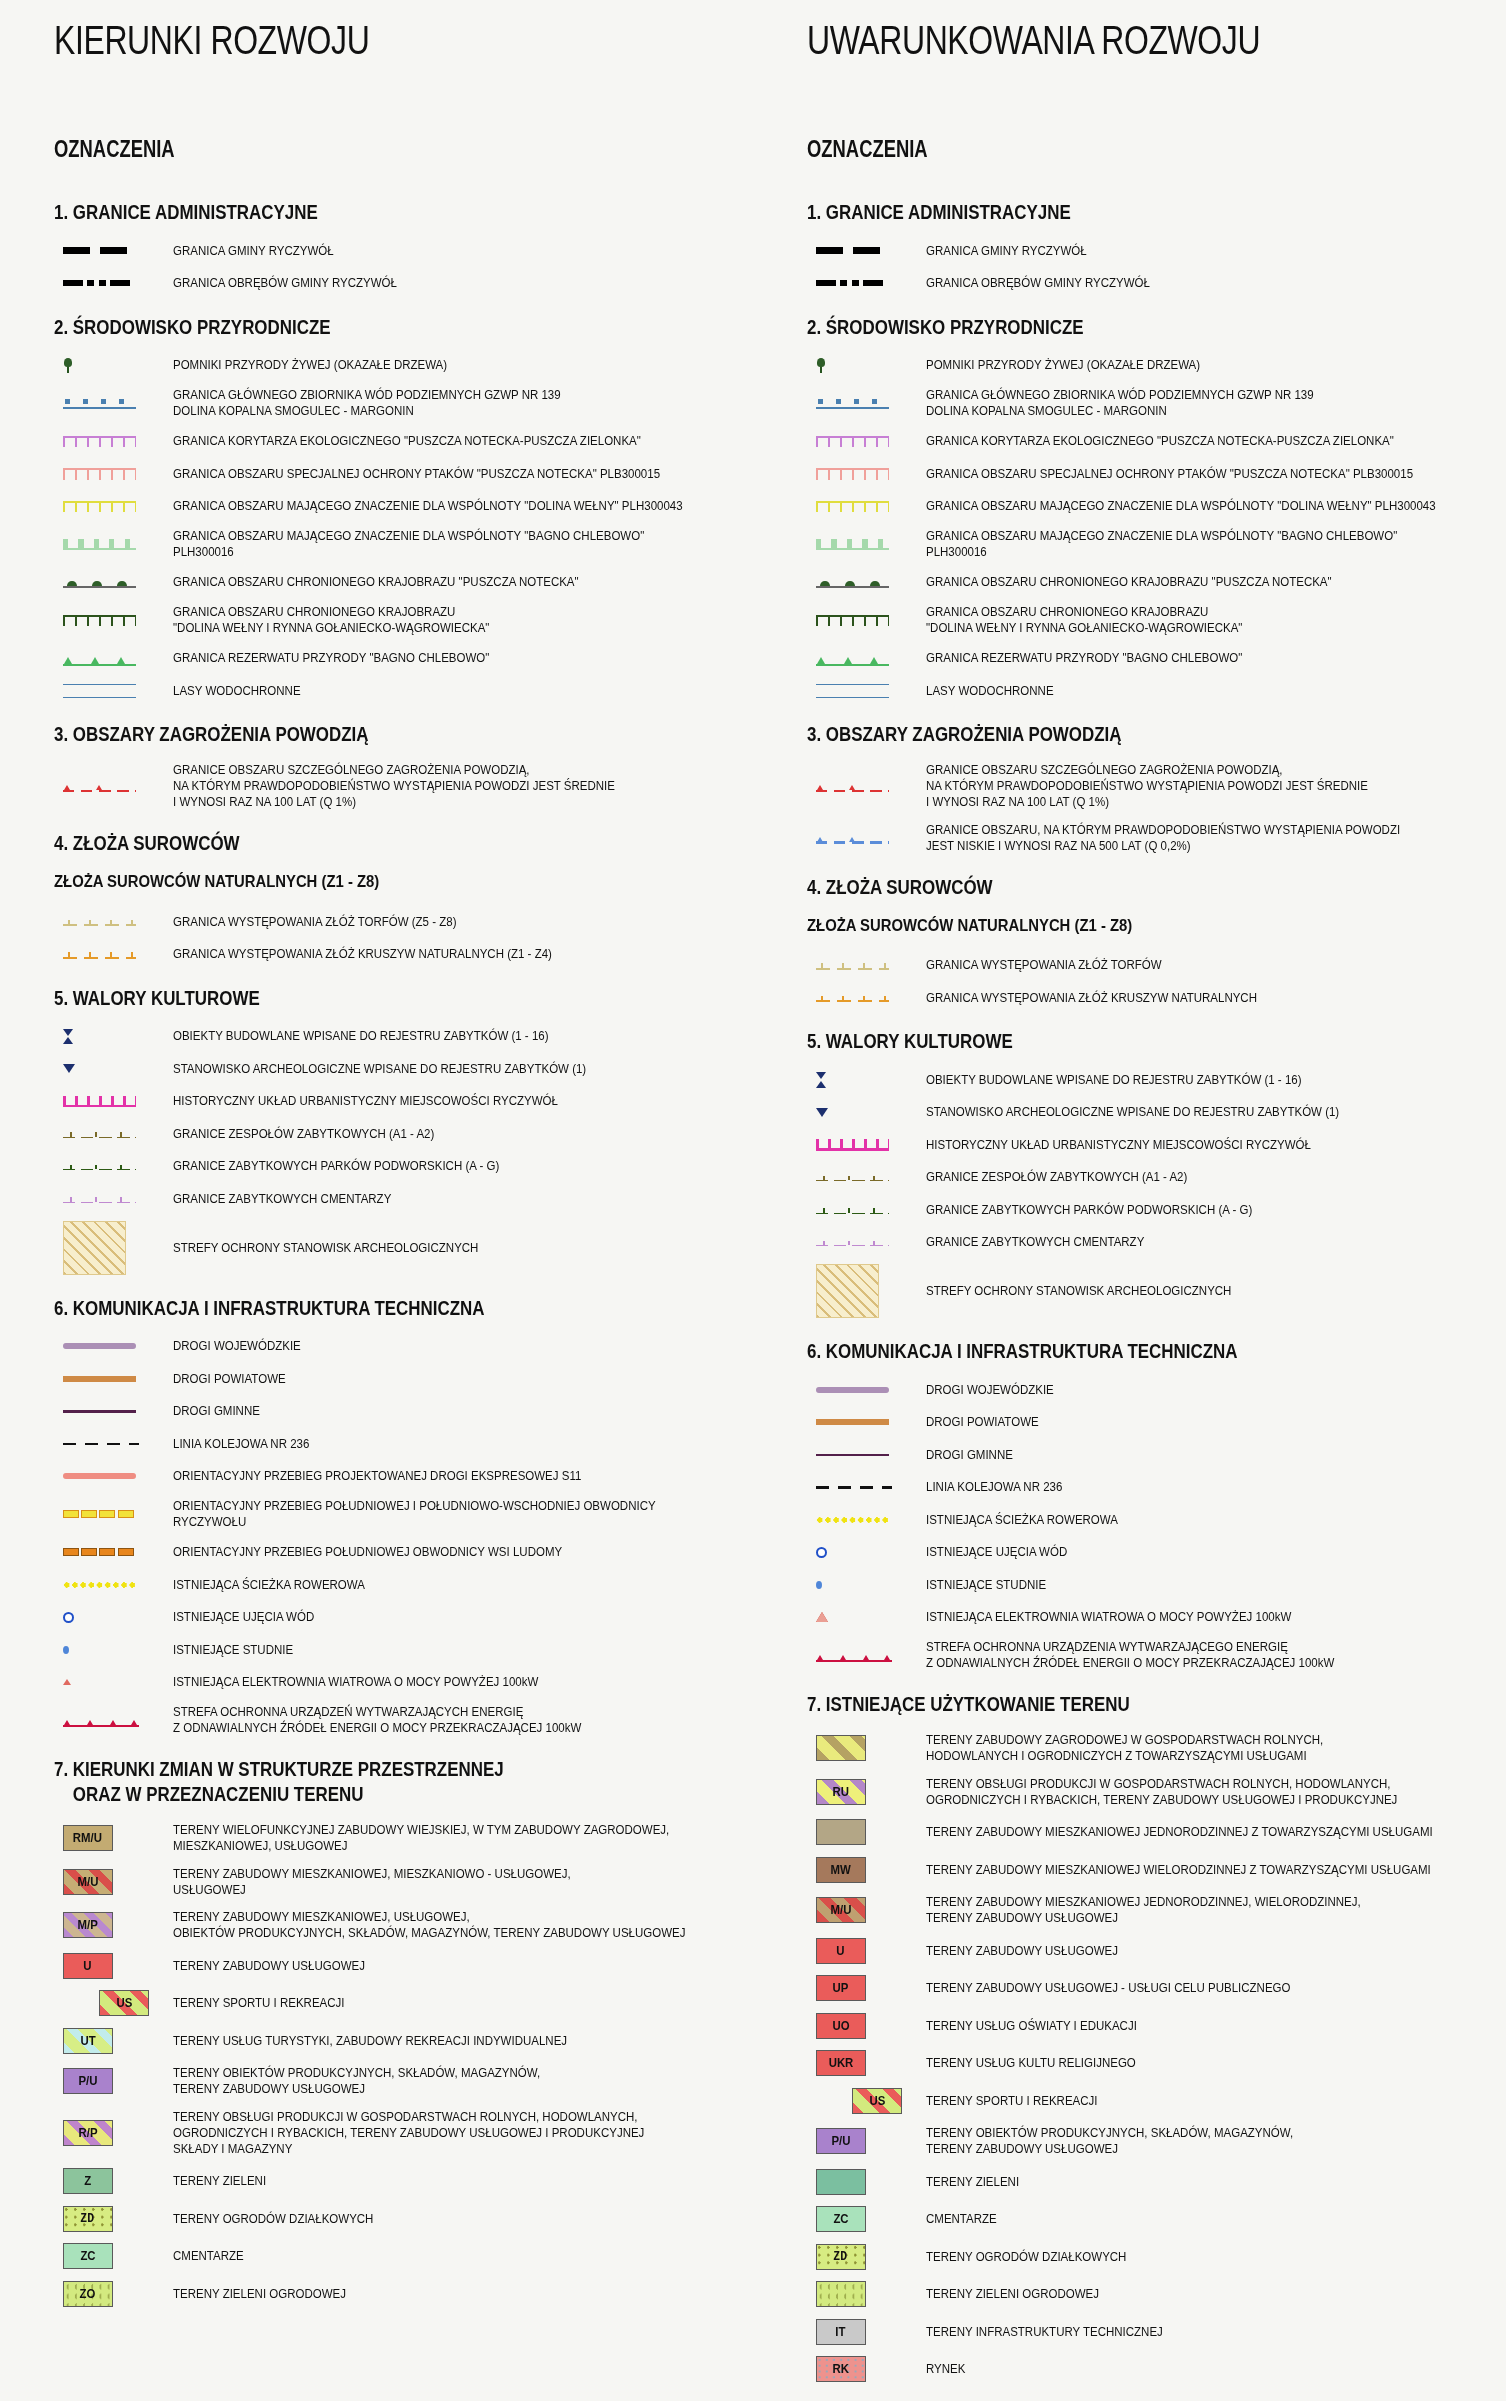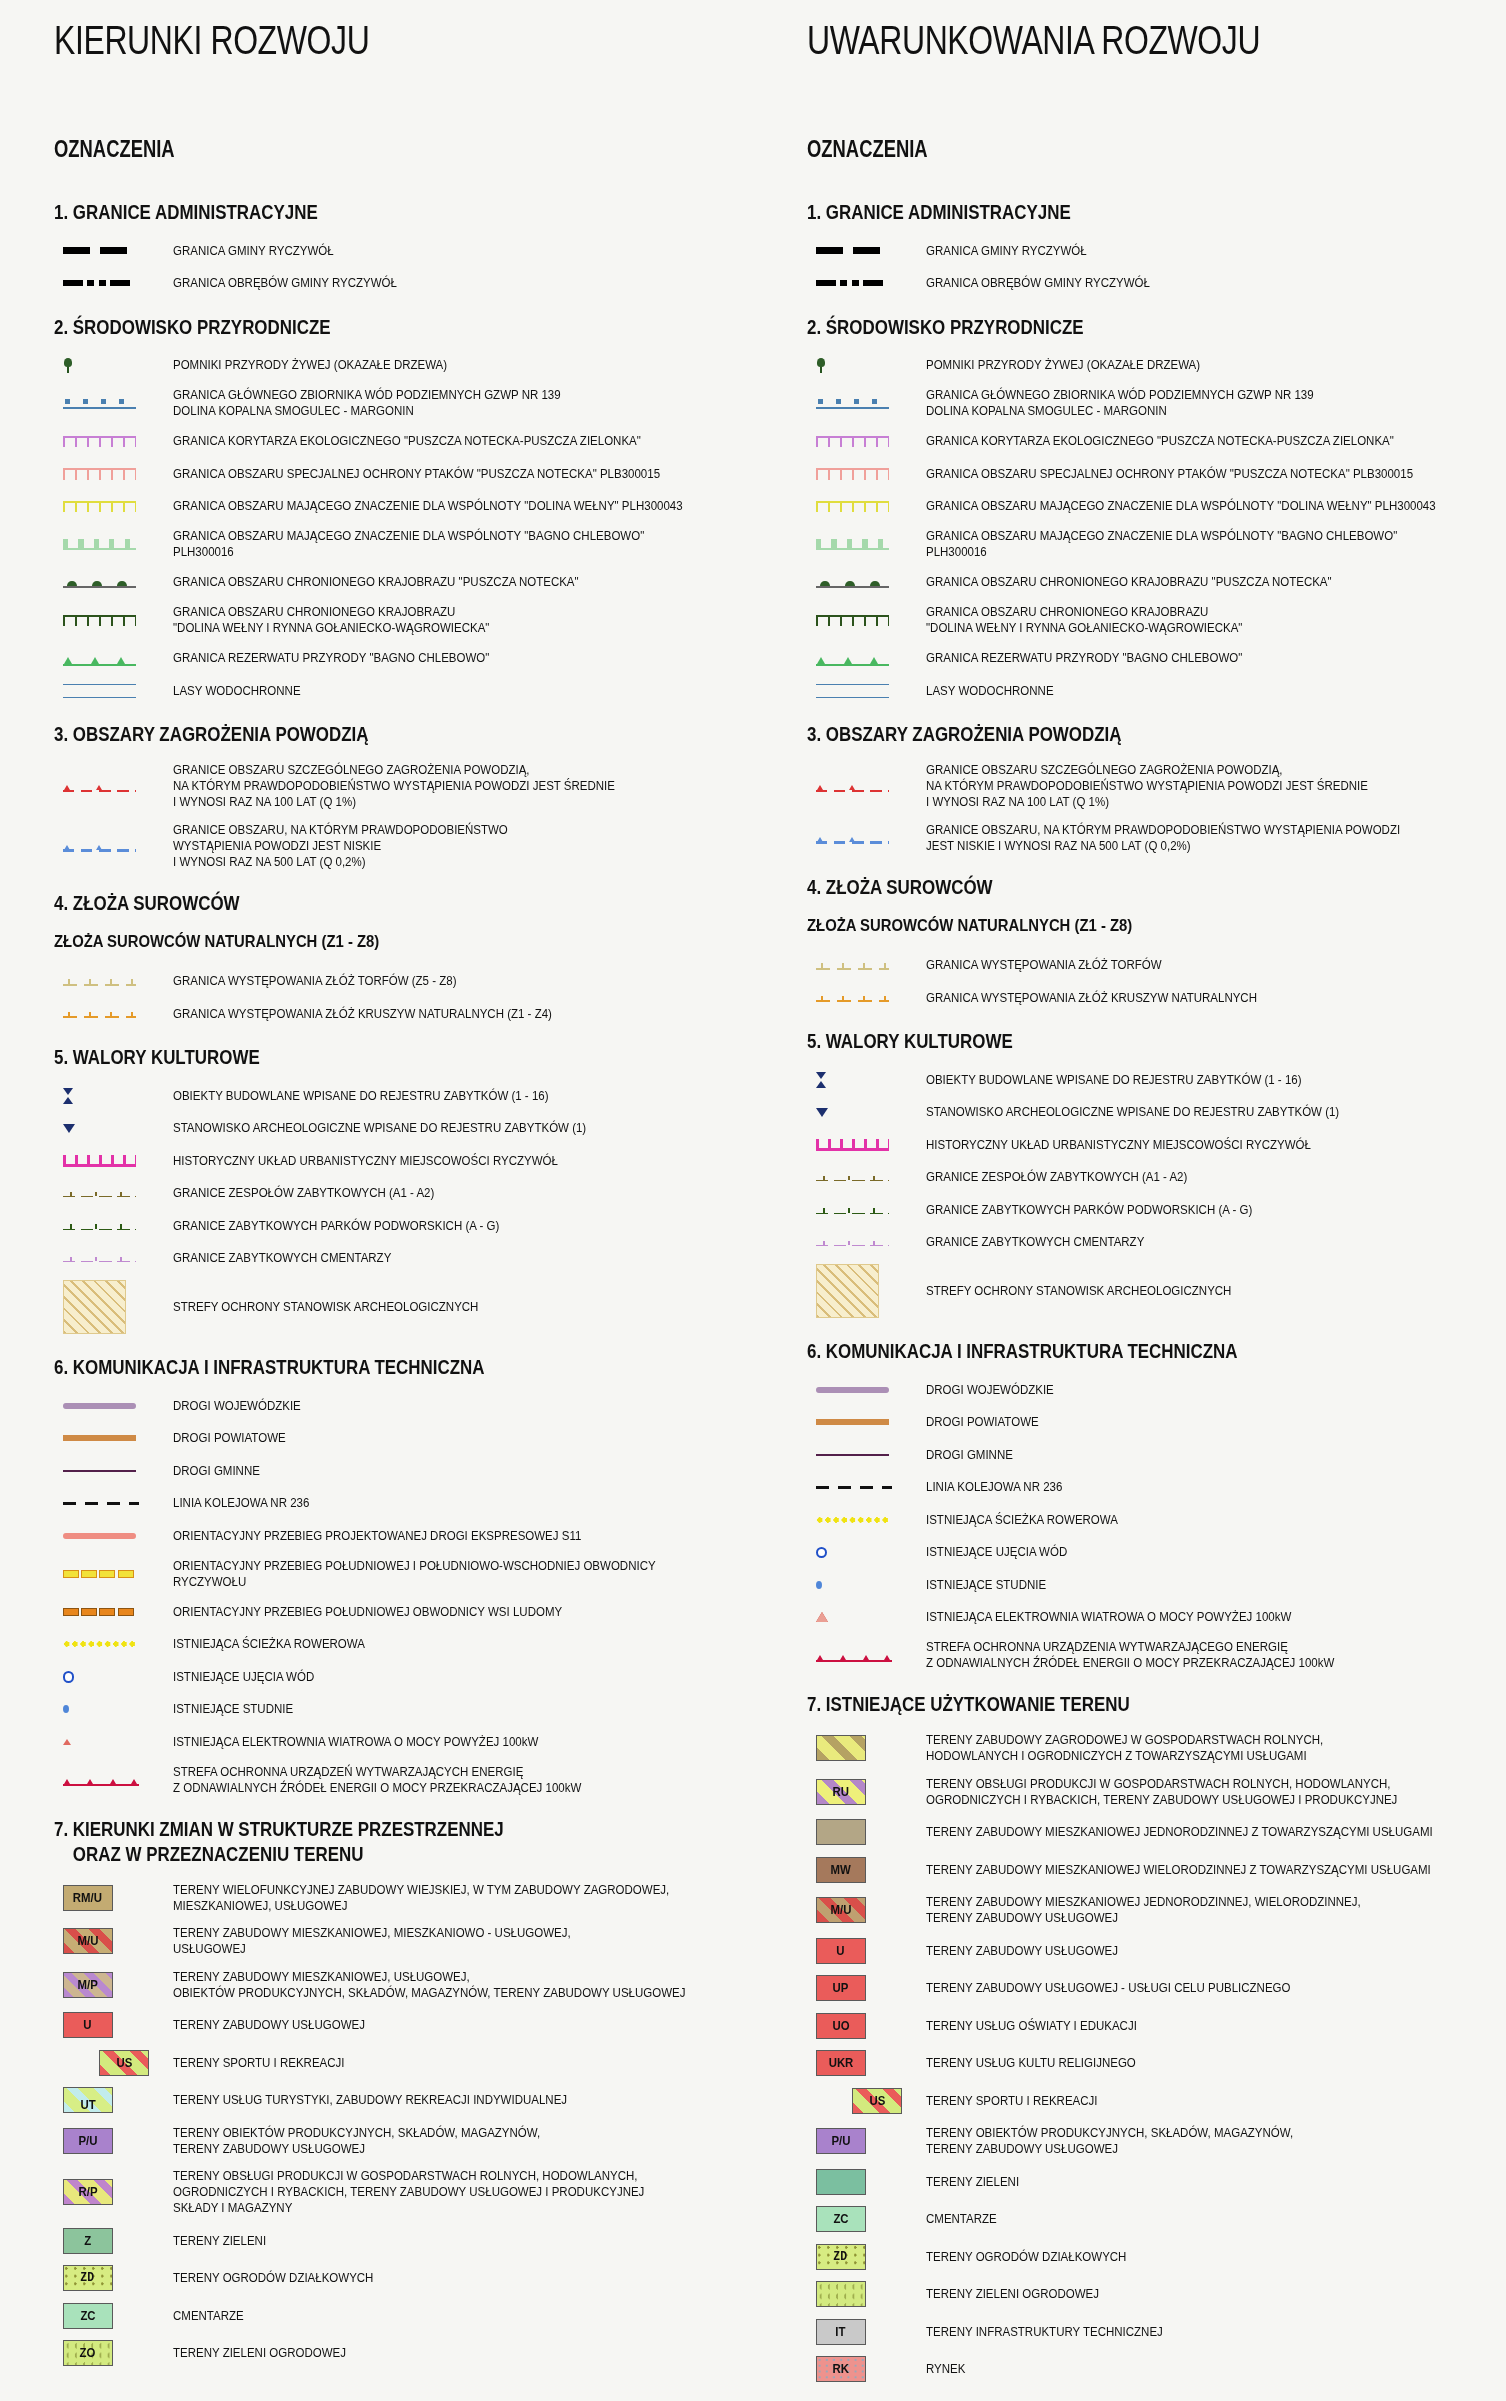--- a/index.html
+++ b/index.html
@@ -125,21 +125,21 @@
   
   .sw{min-width:50px;width:50px;height:26px;border:1.4px solid #5a5a5a;box-sizing:border-box;
       display:flex;align-items:center;justify-content:center;}
   .sw .code{font-weight:700;font-size:12px;font-style:normal;transform:scaleX(.95);}
   .z-rmu{background:var(--rmu);}
   .z-mu{background:repeating-linear-gradient(45deg,var(--mu-red) 0 7.7px,var(--mu-tan) 7.7px 17.3px);}
   .z-mp{background:repeating-linear-gradient(45deg,var(--mp-violet) 0 6.7px,var(--mp-tan) 6.7px 15.4px);}
   .z-u{background:var(--u-red);}
   .z-us{background:repeating-linear-gradient(45deg,var(--u-red) 0 7.7px,var(--us-green) 7.7px 19px);margin-left:45px;}
   .z-uk{background:repeating-linear-gradient(45deg,var(--uk-orange) 0 7.7px,var(--uk-green) 7.7px 19px);}
-  .z-ut{background:repeating-linear-gradient(45deg,var(--ut-blue) 0 7.7px,var(--ut-green) 7.7px 19px);align-items:flex-end;}
+  .z-ut{background:repeating-linear-gradient(45deg,var(--ut-blue) 0 7.7px,var(--ut-green) 7.7px 19px);}
   .z-pu{background:var(--pu);}
   .z-rp{background:repeating-linear-gradient(45deg,var(--rp-violet) 0 7.7px,var(--rp-yellow) 7.7px 19px);}
   .z-z{background:var(--zgreen);}
   .z-zd{background-color:var(--zd);background-image:radial-gradient(circle 1.4px at 2.4px 2.4px,var(--zd-dot) 90%,transparent);background-size:9px 7.7px;font-family:Liberation Mono, monospace;}
   .z-zc{background:var(--zc);}
   .z-zo{background-color:var(--zo);background-image:radial-gradient(ellipse 1px 2.9px at 3.8px 4.8px,var(--zo-dash) 90%,transparent);background-size:8.2px 9.6px;}
   .z-it{background:var(--it);}
   .z-rk{background-color:var(--rk);background-image:radial-gradient(circle 1.2px at 2.4px 2.9px,#98a8b8 85%,transparent);background-size:7.2px 5.8px;}
   .z-zagrodowa{background:repeating-linear-gradient(45deg,var(--zagrodowa-tan) 0 8.6px,var(--zagrodowa-yellow) 8.6px 20px);}
   .z-ru{background:repeating-linear-gradient(45deg,var(--ru-violet) 0 8.6px,var(--ru-yellow) 8.6px 20px);}
@@ -252,31 +252,20 @@
           <div class="symc">
             <span class="flood f-red">
               <i></i>
               <i></i>
             </span>
           </div>
           <div class="lbl">GRANICE OBSZARU SZCZEGÓLNEGO ZAGROŻENIA POWODZIĄ,
 NA KTÓRYM PRAWDOPODOBIEŃSTWO WYSTĄPIENIA POWODZI JEST ŚREDNIE
 I WYNOSI RAZ NA 100 LAT (Q 1%)</div>
         </div>
-        <div class="row">
-          <div class="symc">
-            <span class="flood f-blue">
-              <i></i>
-              <i></i>
-            </span>
-          </div>
-          <div class="lbl">GRANICE OBSZARU, NA KTÓRYM PRAWDOPODOBIEŃSTWO
-WYSTĄPIENIA POWODZI JEST NISKIE
-I WYNOSI RAZ NA 500 LAT (Q 0,2%)</div>
-        </div>
       </section>
       <section>
         <h2 class="shead">4. ZŁOŻA SUROWCÓW</h2>
         <div class="sub">ZŁOŻA SUROWCÓW NATURALNYCH (Z1 - Z8)</div>
         <div class="row">
           <div class="symc">
             <span class="dep d-tan"></span>
           </div>
           <div class="lbl">GRANICA WYSTĘPOWANIA ZŁÓŻ TORFÓW (Z5 - Z8)</div>
         </div>

